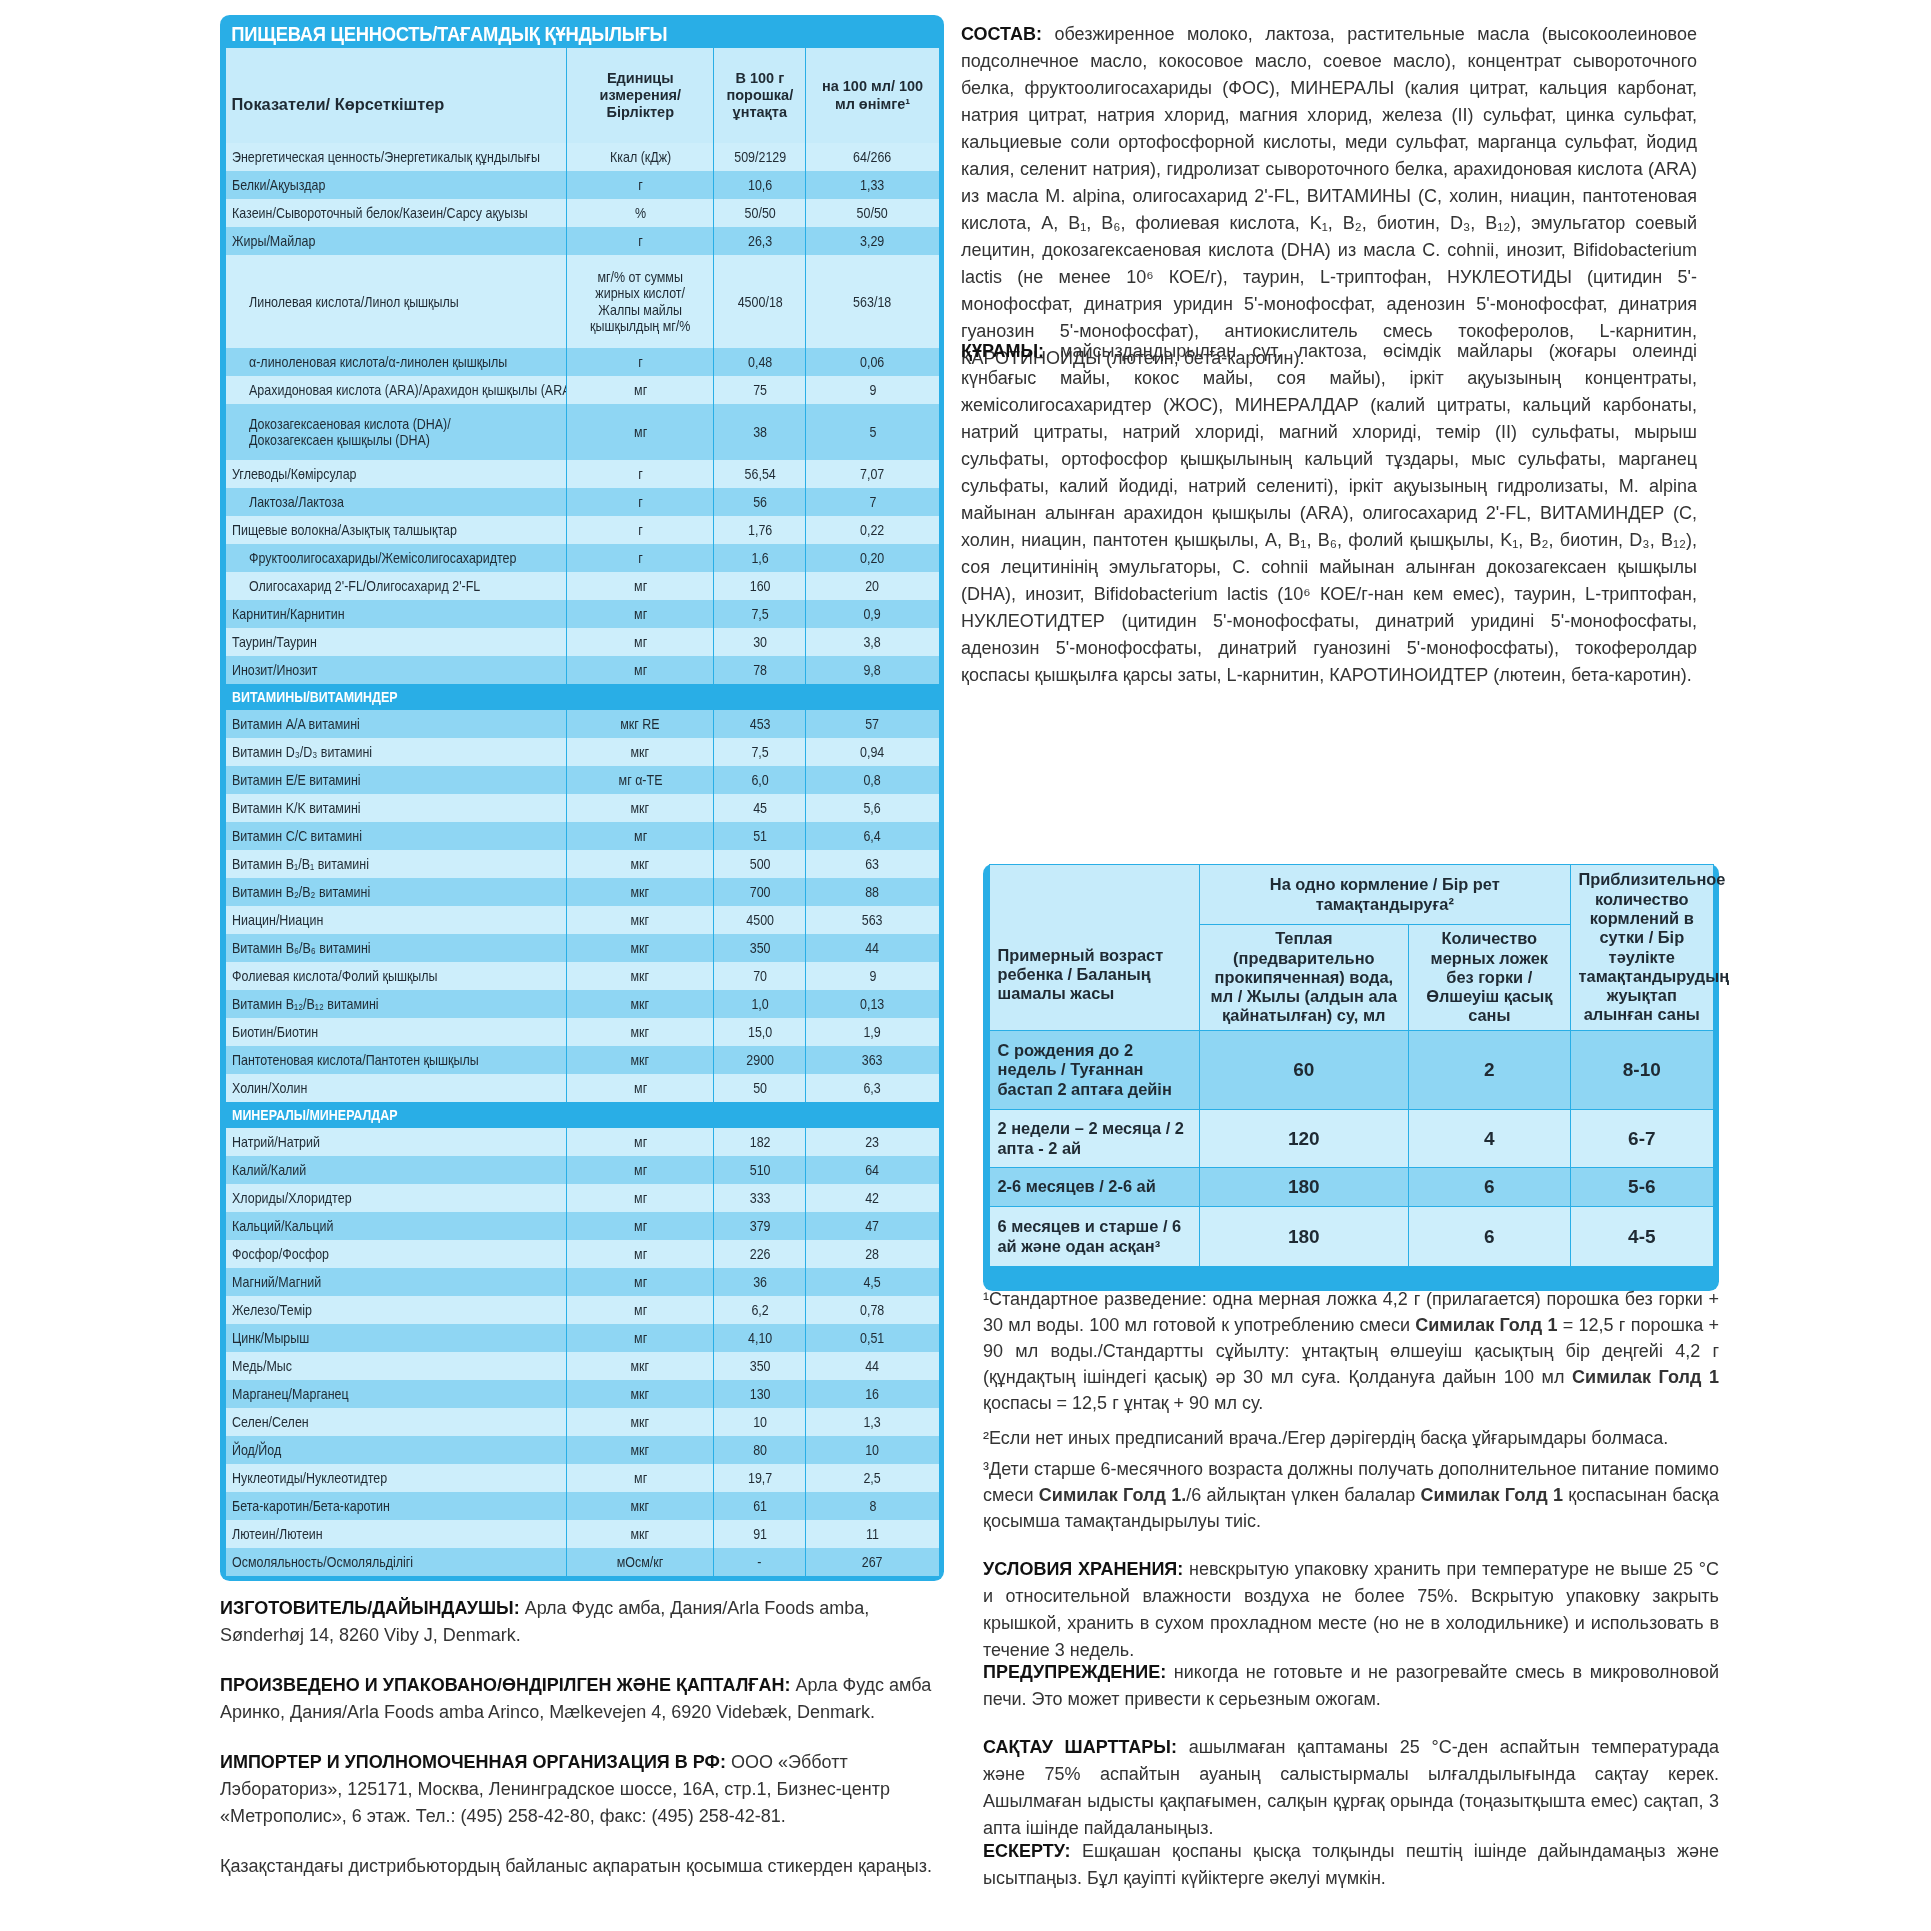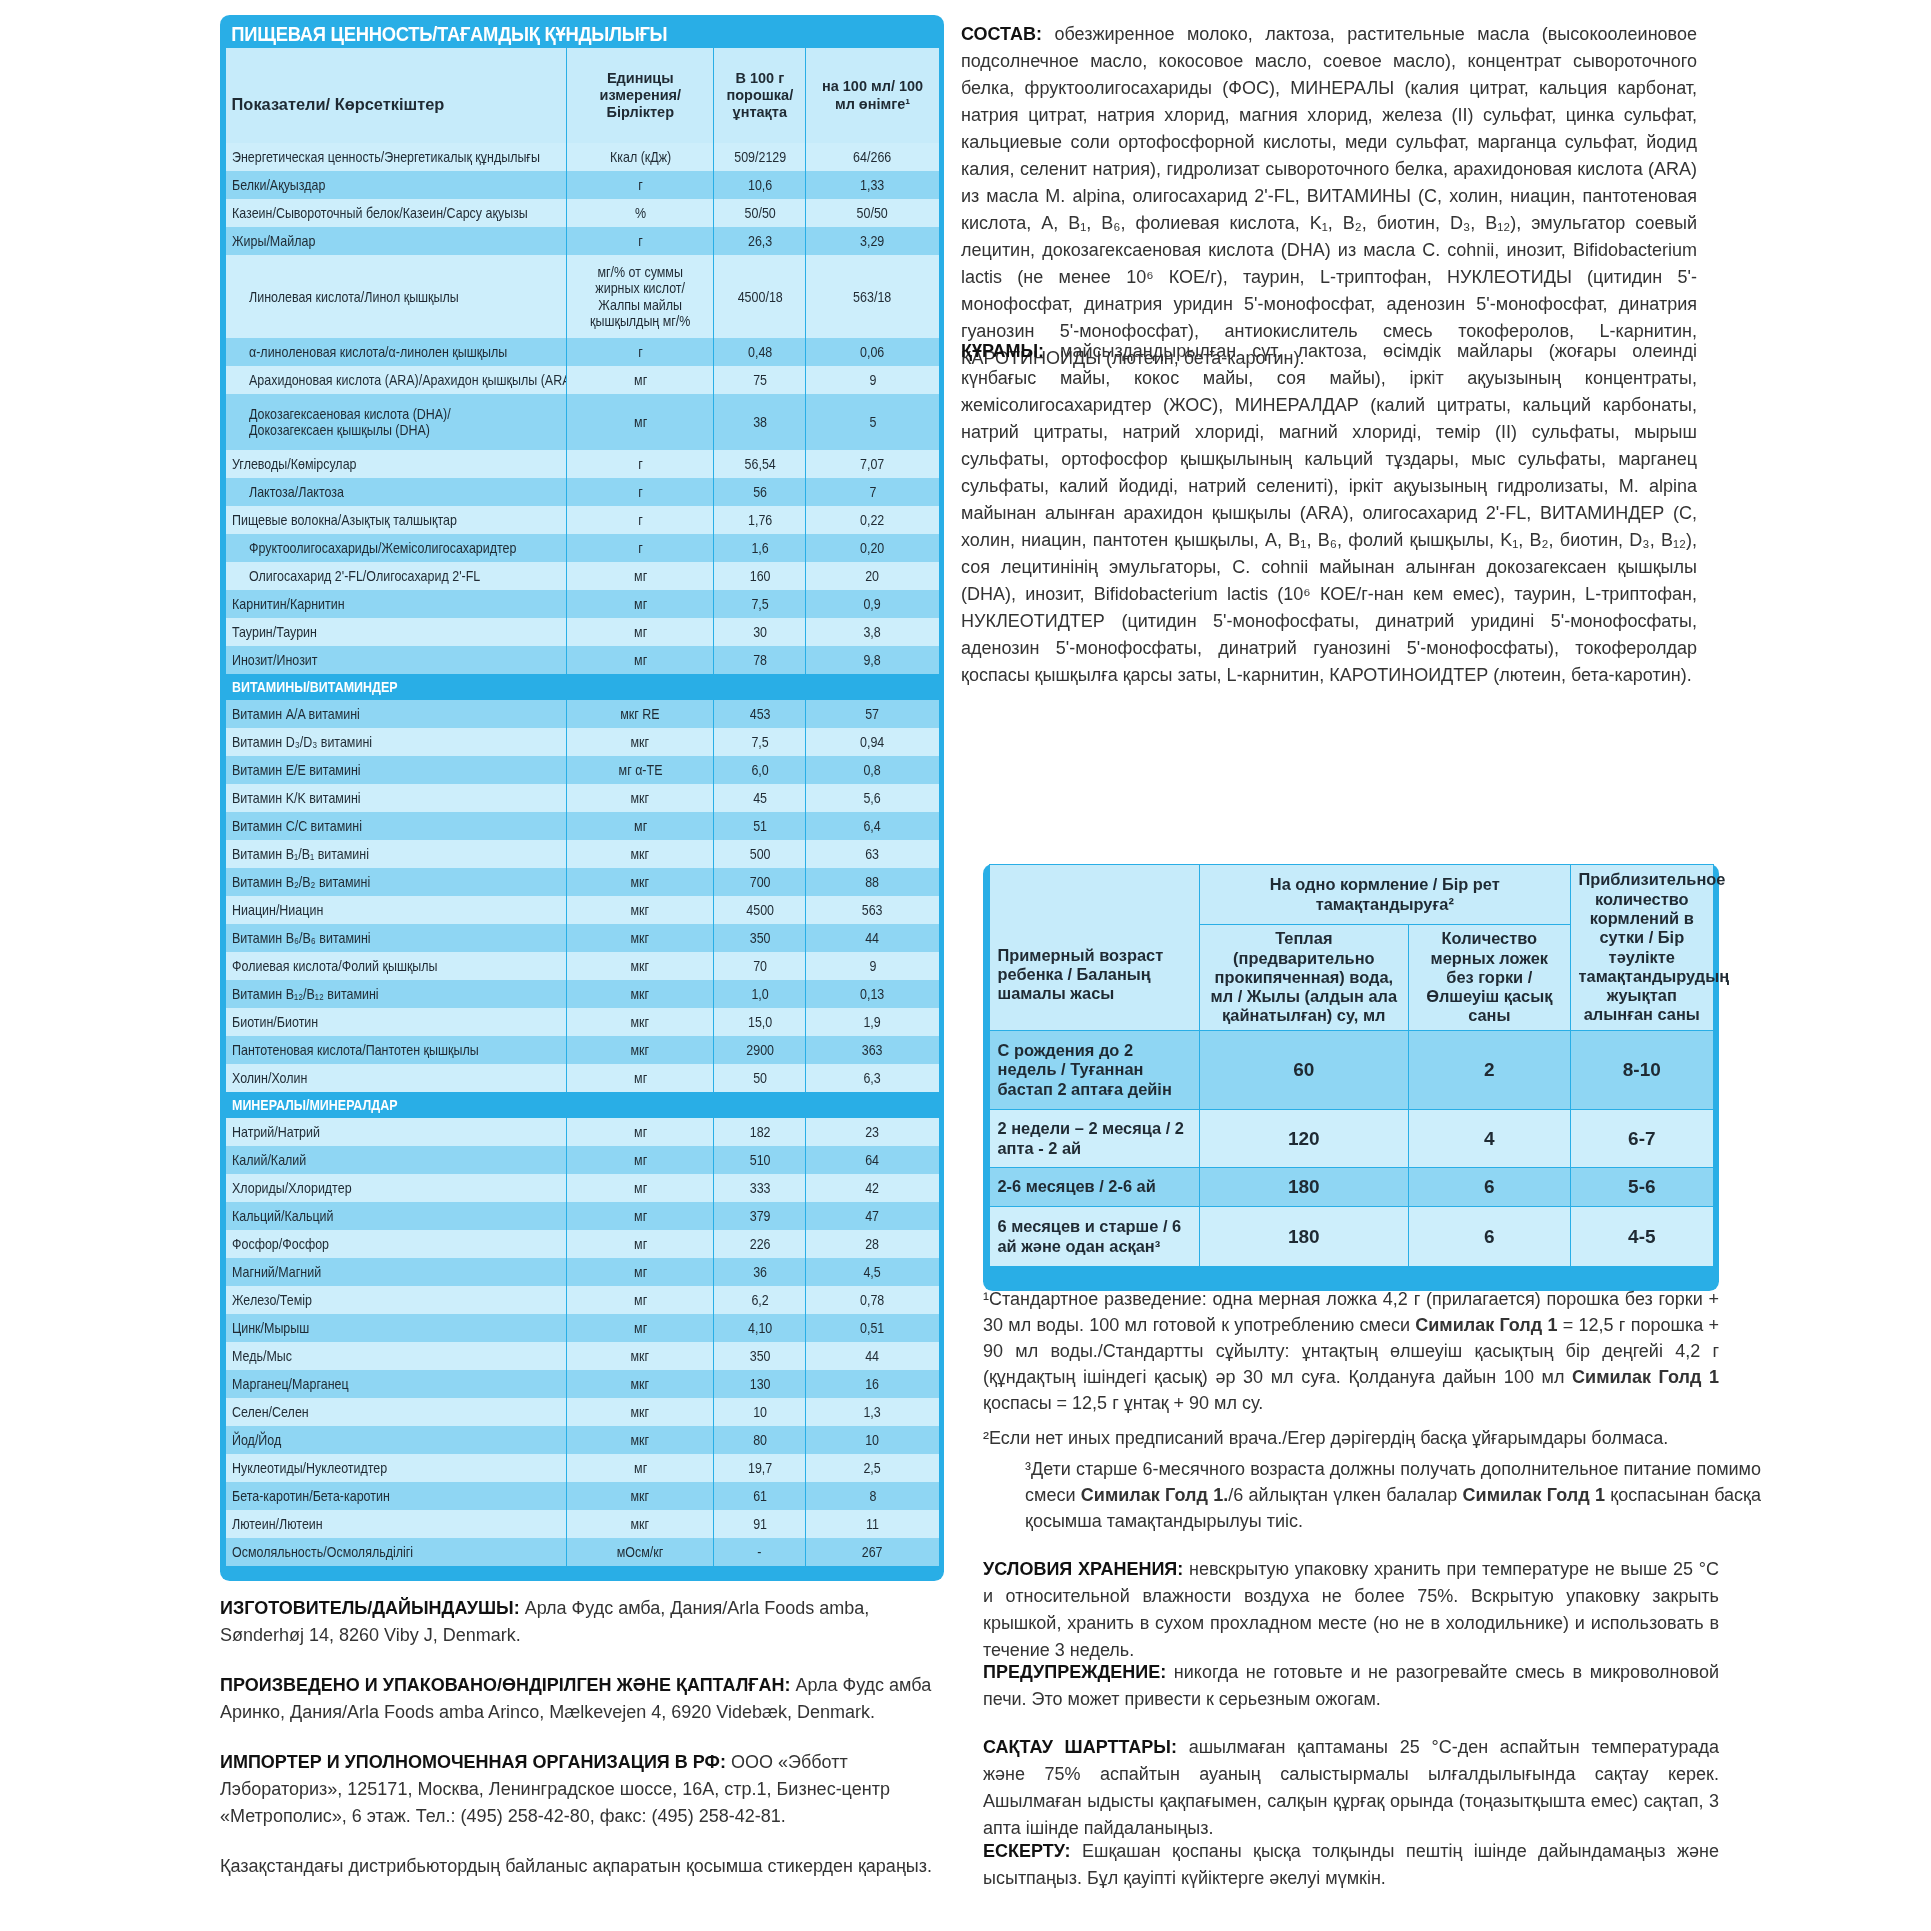--- a/index.html
+++ b/index.html
@@ -27,21 +27,21 @@
   table.nut col.c3 { width: 92px; }
   table.nut col.c4 { width: 133px; }
   table.nut thead th {
     background: #c6ebfa; font-weight: bold; height: 95px; vertical-align: middle;
     font-size: 14.5px; line-height: 17.4px; white-space: normal; text-align: center;
   }
   table.nut thead th.left { text-align: left; font-size: 16.4px; line-height: 19.3px; padding-top: 17.4px; }
   table.nut tbody tr td { height: 28px; }
   table.nut tbody tr:nth-child(odd) td { background: #cdeefb; }
   table.nut tbody tr:nth-child(even) td { background: #8fd6f3; }
-  table.nut tbody tr.tall td { height: 83px; white-space: normal; }
+  table.nut tbody tr.tall td { height: 93px; white-space: normal; }
   table.nut tbody tr.mid td { height: 56px; white-space: normal; }
   table.nut td.v { text-align: center; }
   table.nut td.indent { padding-left: 23px; }
   table.nut tr.section td {
     background: #29aee6 !important; color: #ffffff; font-weight: bold; height: 26px;
     border-left: none; font-size: 14.5px;
   }
   .unit-multiline { white-space: normal; text-align: center; line-height: 19.3px; }
   .cell-text { display: inline-block; transform: scaleX(0.86); transform-origin: left center; }
   .cell-center { display: inline-block; transform: scaleX(0.86); transform-origin: center center; }
@@ -75,21 +75,21 @@
   table.feed th.agehead { text-align: left; vertical-align: middle; padding-top: 56px; }
   table.feed td { font-weight: bold; }
   table.feed td.num { text-align: center; font-size: 19px; }
   table.feed tbody tr:nth-child(odd) td { background: #8fd6f3; }
   table.feed tbody tr:nth-child(even) td { background: #cdeefb; }
 
   
   .foot { position: absolute; left: 983px; width: 736px; font-size: 18px; line-height: 26px; color: #333; text-align: justify; }
   #foot1 { top: 1286px; }
   #foot2 { top: 1425px; }
-  #foot3 { top: 1456px; margin-left: 42px; }
+  #foot3 { top: 1456px; }
   .info { position: absolute; left: 983px; width: 736px; font-size: 18px; line-height: 27px; color: #333; text-align: justify; }
   .info b { color: #111; }
   #storage-ru { top: 1556px; }
   #warning-ru { top: 1659px; }
   #storage-kz { top: 1734px; }
   #warning-kz { top: 1838px; }
 </style>
 </head>
 <body>
 

